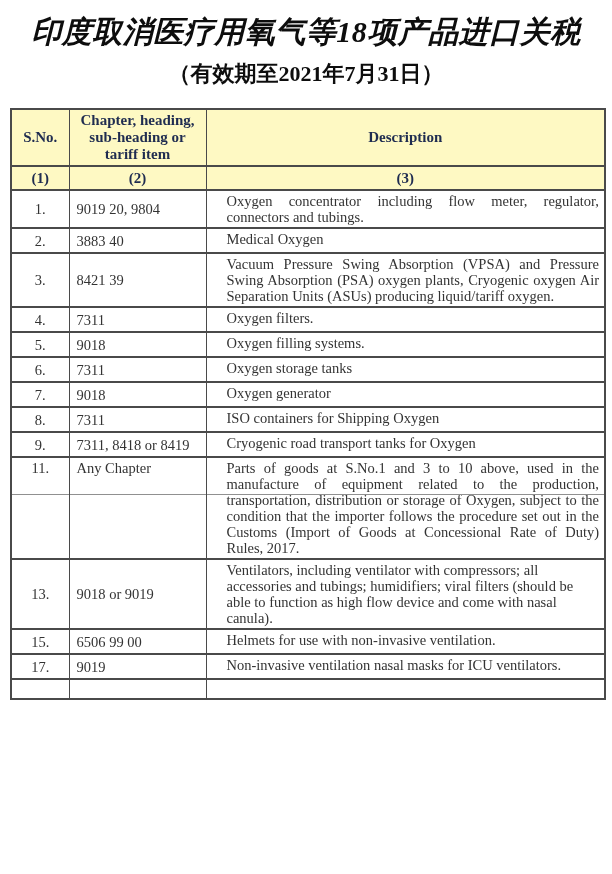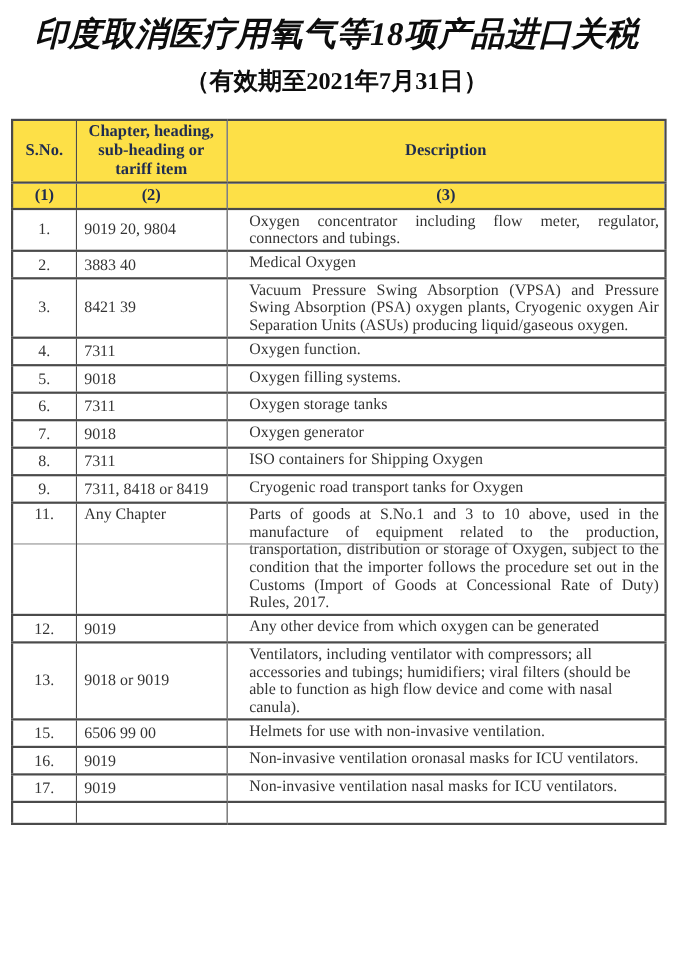--- a/index.html
+++ b/index.html
@@ -57,21 +57,21 @@
   col.c-chapter { width: 137px; }
   col.c-desc { width: 399px; }
   thead th {
     color: var(--header-text);
     font-weight: 700;
     text-align: center;
     vertical-align: middle;
     font-size: 15px;
     line-height: 17px;
     padding: 2px 4px;
-    background: #fde047;
+    background: #fef9c3;
   }
   tr.header-row th { height: 52px; }
   tr.index-row th { height: 24px; }
   td {
     font-size: 14.5px;
     line-height: 16px;
     padding: 2px 5px;
     color: var(--body-text);
   }
   tr.data-row td { height: 25px; }
@@ -137,26 +137,26 @@
           <td class="cell-desc">Oxygen concentrator including flow meter, regulator, connectors and tubings.</td>
         </tr>
         <tr class="data-row">
           <td class="cell-sno">2.</td>
           <td class="cell-chapter">3883 40</td>
           <td class="cell-desc">Medical Oxygen</td>
         </tr>
         <tr class="data-row justify">
           <td class="cell-sno">3.</td>
           <td class="cell-chapter">8421 39</td>
-          <td class="cell-desc">Vacuum Pressure Swing Absorption (VPSA) and Pressure Swing Absorption (PSA) oxygen plants, Cryogenic oxygen Air Separation Units (ASUs) producing liquid/gaseous oxygen.</td>
+          <td class="cell-desc">Vacuum Pressure Swing Absorption (VPSA) and Pressure Swing Absorption (PSA) oxygen plants, Cryogenic oxygen Air Separation Units (ASUs) producing liquid/tariff oxygen.</td>
         </tr>
         <tr class="data-row">
           <td class="cell-sno">4.</td>
           <td class="cell-chapter">7311</td>
-          <td class="cell-desc">Oxygen function.</td>
+          <td class="cell-desc">Oxygen filters.</td>
         </tr>
         <tr class="data-row">
           <td class="cell-sno">5.</td>
           <td class="cell-chapter">9018</td>
           <td class="cell-desc">Oxygen filling systems.</td>
         </tr>
         <tr class="data-row">
           <td class="cell-sno">6.</td>
           <td class="cell-chapter">7311</td>
           <td class="cell-desc">Oxygen storage tanks</td>
@@ -175,38 +175,28 @@
           <td class="cell-sno">9.</td>
           <td class="cell-chapter">7311, 8418 or 8419</td>
           <td class="cell-desc">Cryogenic road transport tanks for Oxygen</td>
         </tr>
         <tr class="data-row justify split-row">
           <td class="cell-sno">11.</td>
           <td class="cell-chapter">Any Chapter</td>
           <td class="cell-desc">Parts of goods at S.No.1 and 3 to 10 above, used in the manufacture of equipment related to the production, transportation, distribution or storage of Oxygen, subject to the condition that the importer follows the procedure set out in the Customs (Import of Goods at Concessional Rate of Duty) Rules, 2017.</td>
         </tr>
         <tr class="data-row">
-          <td class="cell-sno">12.</td>
-          <td class="cell-chapter">9019</td>
-          <td class="cell-desc">Any other device from which oxygen can be generated</td>
-        </tr>
-        <tr class="data-row">
           <td class="cell-sno">13.</td>
           <td class="cell-chapter">9018 or 9019</td>
           <td class="cell-desc">Ventilators, including ventilator with compressors; all accessories and tubings; humidifiers; viral filters (should be able to function as high flow device and come with nasal canula).</td>
         </tr>
         <tr class="data-row">
           <td class="cell-sno">15.</td>
           <td class="cell-chapter">6506 99 00</td>
           <td class="cell-desc">Helmets for use with non-invasive ventilation.</td>
-        </tr>
-        <tr class="data-row">
-          <td class="cell-sno">16.</td>
-          <td class="cell-chapter">9019</td>
-          <td class="cell-desc">Non-invasive ventilation oronasal masks for ICU ventilators.</td>
         </tr>
         <tr class="data-row">
           <td class="cell-sno">17.</td>
           <td class="cell-chapter">9019</td>
           <td class="cell-desc">Non-invasive ventilation nasal masks for ICU ventilators.</td>
         </tr>
         <tr class="cutoff-row">
           <td></td>
           <td></td>
           <td></td>

